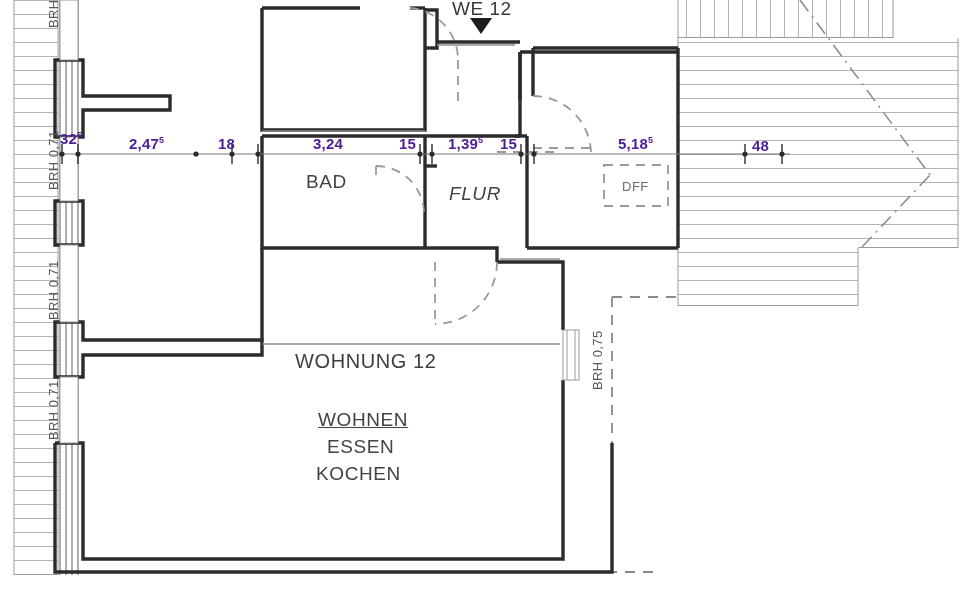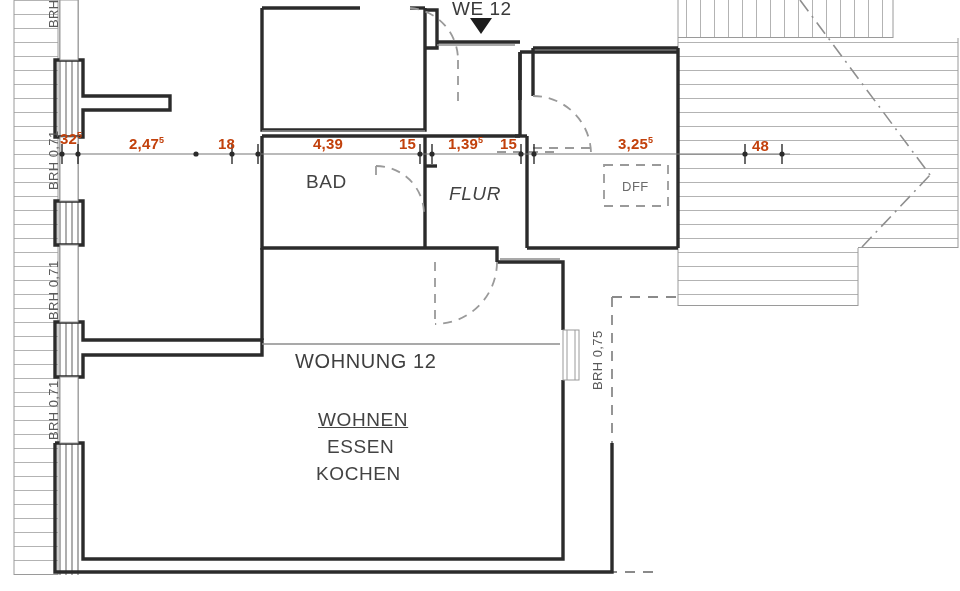--- a/index.html
+++ b/index.html
@@ -44,21 +44,21 @@
     text-align: right;
   }
   .we-label {
     font-size: 19px;
     letter-spacing: 0.5px;
     color: #3a3a3a;
   }
   .dim {
     font-size: 15px;
     font-weight: bold;
-    color: #c2410c;
+    color: #4c1d95;
     letter-spacing: 0.2px;
   }
   .dim sup {
     font-size: 9px;
     font-weight: bold;
     vertical-align: super;
   }
   .dff-label {
     font-size: 13px;
     color: #6b6b6b;
@@ -271,31 +271,31 @@
   <div class="lbl dim" style="left:60px; top:130px;">
     <span>32</span><sup>5</sup>
   </div>
   <div class="lbl dim" style="left:129px; top:135px;">
     <span>2,47</span><sup>5</sup>
   </div>
   <div class="lbl dim" style="left:218px; top:135px;">
     <span>18</span><sup></sup>
   </div>
   <div class="lbl dim" style="left:313px; top:135px;">
-    <span>4,39</span><sup></sup>
+    <span>3,24</span><sup></sup>
   </div>
   <div class="lbl dim" style="left:399px; top:135px;">
     <span>15</span><sup></sup>
   </div>
   <div class="lbl dim" style="left:448px; top:135px;">
     <span>1,39</span><sup>5</sup>
   </div>
   <div class="lbl dim" style="left:500px; top:135px;">
     <span>15</span><sup></sup>
   </div>
   <div class="lbl dim" style="left:618px; top:135px;">
-    <span>3,25</span><sup>5</sup>
+    <span>5,18</span><sup>5</sup>
   </div>
   <div class="lbl dim" style="left:752px; top:137px;">
     <span>48</span><sup></sup>
   </div>
 
 </div>
 
 </body></html>

